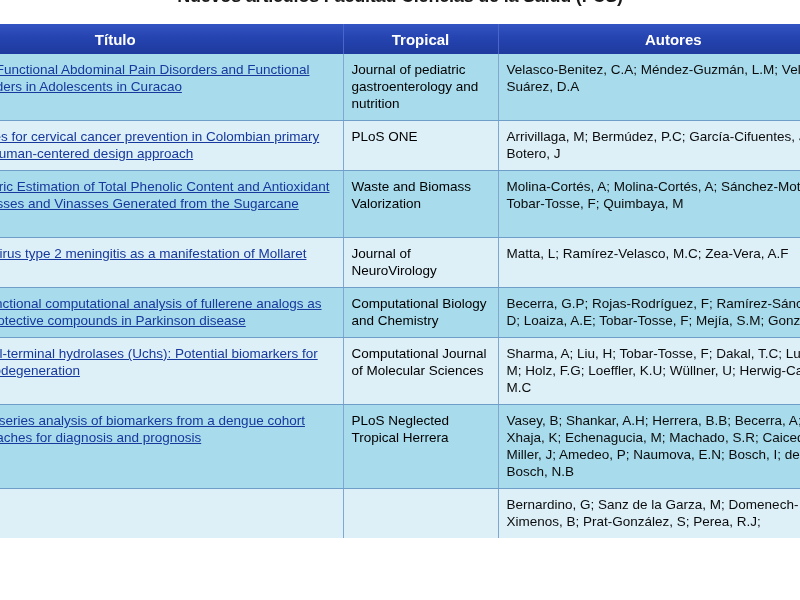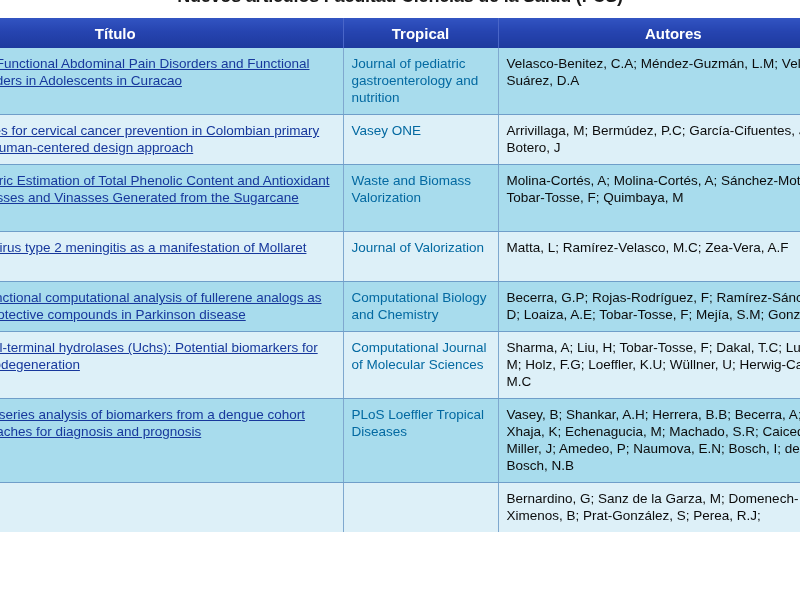--- a/index.html
+++ b/index.html
@@ -36,21 +36,21 @@
     font-size: 18px;
     font-weight: bold;
     color: #1a1a1a;
     white-space: nowrap;
     letter-spacing: -0.2px;
   }
 
   
   .table-wrap {
     position: absolute;
-    top: 18px;
+    top: 24px;
     left: 0;
     width: 800px;
     height: 574px;
     overflow: hidden;
   }
 
   table.articles {
     width: 960px;           
     margin-left: -112px;    
     border-collapse: collapse;
@@ -90,21 +90,21 @@
   tbody tr.band-b td { background: #ddf0f8; }
 
   td.titulo a {
     color: #17389c;
     text-decoration: underline;
     text-decoration-color: #17389c;
     font-weight: normal;
     display: inline;
   }
   td.titulo { color: #17389c; }
-  td.revista { color: #0369a1; }
+  td.revista { color: #000000; }
   td.autores { color: #0c0c0c; white-space: normal; }
 
   tbody tr.partial td {
     border-bottom: none;
   }
 
   
   .top-rule {
     position: absolute;
     top: 21px; left: 0;
@@ -139,51 +139,51 @@
       <tbody>
 
         <tr class="band-a">
           <td class="titulo"><a href="#">Epidemiology of Functional Abdominal Pain Disorders and Functional Defecation Disorders in Adolescents in Curacao</a></td>
           <td class="revista">Journal of pediatric gastroenterology and nutrition</td>
           <td class="autores">Velasco-Benitez, C.A; Méndez-Guzmán, L.M; Velasco-Suárez, D.A</td>
         </tr>
 
         <tr class="band-b">
           <td class="titulo"><a href="#">Service prototypes for cervical cancer prevention in Colombian primary care settings: A human-centered design approach</a></td>
-          <td class="revista">Vasey ONE</td>
+          <td class="revista">PLoS ONE</td>
           <td class="autores">Arrivillaga, M; Bermúdez, P.C; García-Cifuentes, J.P; Botero, J</td>
         </tr>
 
         <tr class="band-a">
           <td class="titulo"><a href="#">Spectrophotometric Estimation of Total Phenolic Content and Antioxidant Capacity of Molasses and Vinasses Generated from the Sugarcane Industry</a></td>
           <td class="revista">Waste and Biomass Valorization</td>
           <td class="autores">Molina-Cortés, A; Molina-Cortés, A; Sánchez-Motta, T; Tobar-Tosse, F; Quimbaya, M</td>
         </tr>
 
         <tr class="band-b">
           <td class="titulo"><a href="#">Herpes simplex virus type 2 meningitis as a manifestation of Mollaret syndrome</a></td>
-          <td class="revista">Journal of Valorization</td>
+          <td class="revista">Journal of NeuroVirology</td>
           <td class="autores">Matta, L; Ramírez-Velasco, M.C; Zea-Vera, A.F</td>
         </tr>
 
         <tr class="band-a">
           <td class="titulo"><a href="#">Structural and functional computational analysis of fullerene analogs as potential neuroprotective compounds in Parkinson disease</a></td>
           <td class="revista">Computational Biology and Chemistry</td>
           <td class="autores">Becerra, G.P; Rojas-Rodríguez, F; Ramírez-Sánchez, D; Loaiza, A.E; Tobar-Tosse, F; Mejía, S.M; González, J</td>
         </tr>
 
         <tr class="band-b">
           <td class="titulo"><a href="#">Ubiquitin carboxyl-terminal hydrolases (Uchs): Potential biomarkers for cancer and neurodegeneration</a></td>
           <td class="revista">Computational Journal of Molecular Sciences</td>
           <td class="autores">Sharma, A; Liu, H; Tobar-Tosse, F; Dakal, T.C; Ludwig, M; Holz, F.G; Loeffler, K.U; Wüllner, U; Herwig-Carl, M.C</td>
         </tr>
 
         <tr class="band-a">
           <td class="titulo"><a href="#">Multivariate time-series analysis of biomarkers from a dengue cohort offers new approaches for diagnosis and prognosis</a></td>
-          <td class="revista">PLoS Loeffler Tropical Diseases</td>
+          <td class="revista">PLoS Neglected Tropical Herrera</td>
           <td class="autores">Vasey, B; Shankar, A.H; Herrera, B.B; Becerra, A; Xhaja, K; Echenagucia, M; Machado, S.R; Caicedo, D; Miller, J; Amedeo, P; Naumova, E.N; Bosch, I; de Bosch, N.B</td>
         </tr>
 
         <tr class="band-b partial">
           <td class="titulo"><a href="#"></a></td>
           <td class="revista"></td>
           <td class="autores">Bernardino, G; Sanz de la Garza, M; Domenech-Ximenos, B; Prat-González, S; Perea, R.J;</td>
         </tr>
 
       </tbody>

